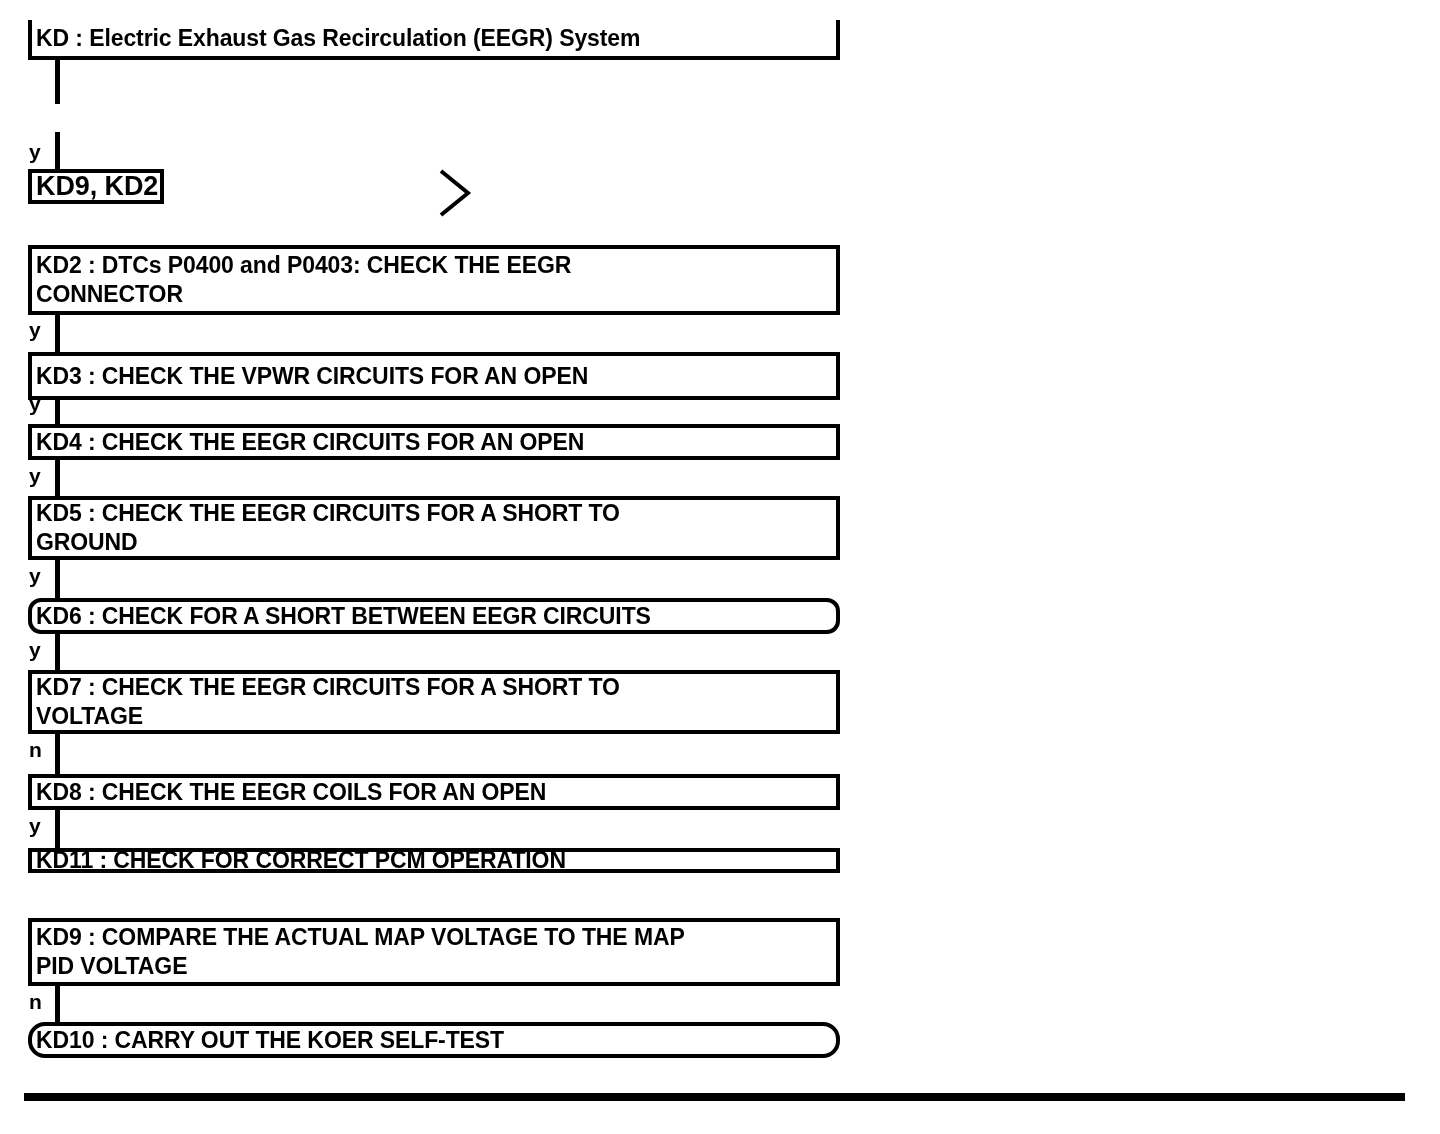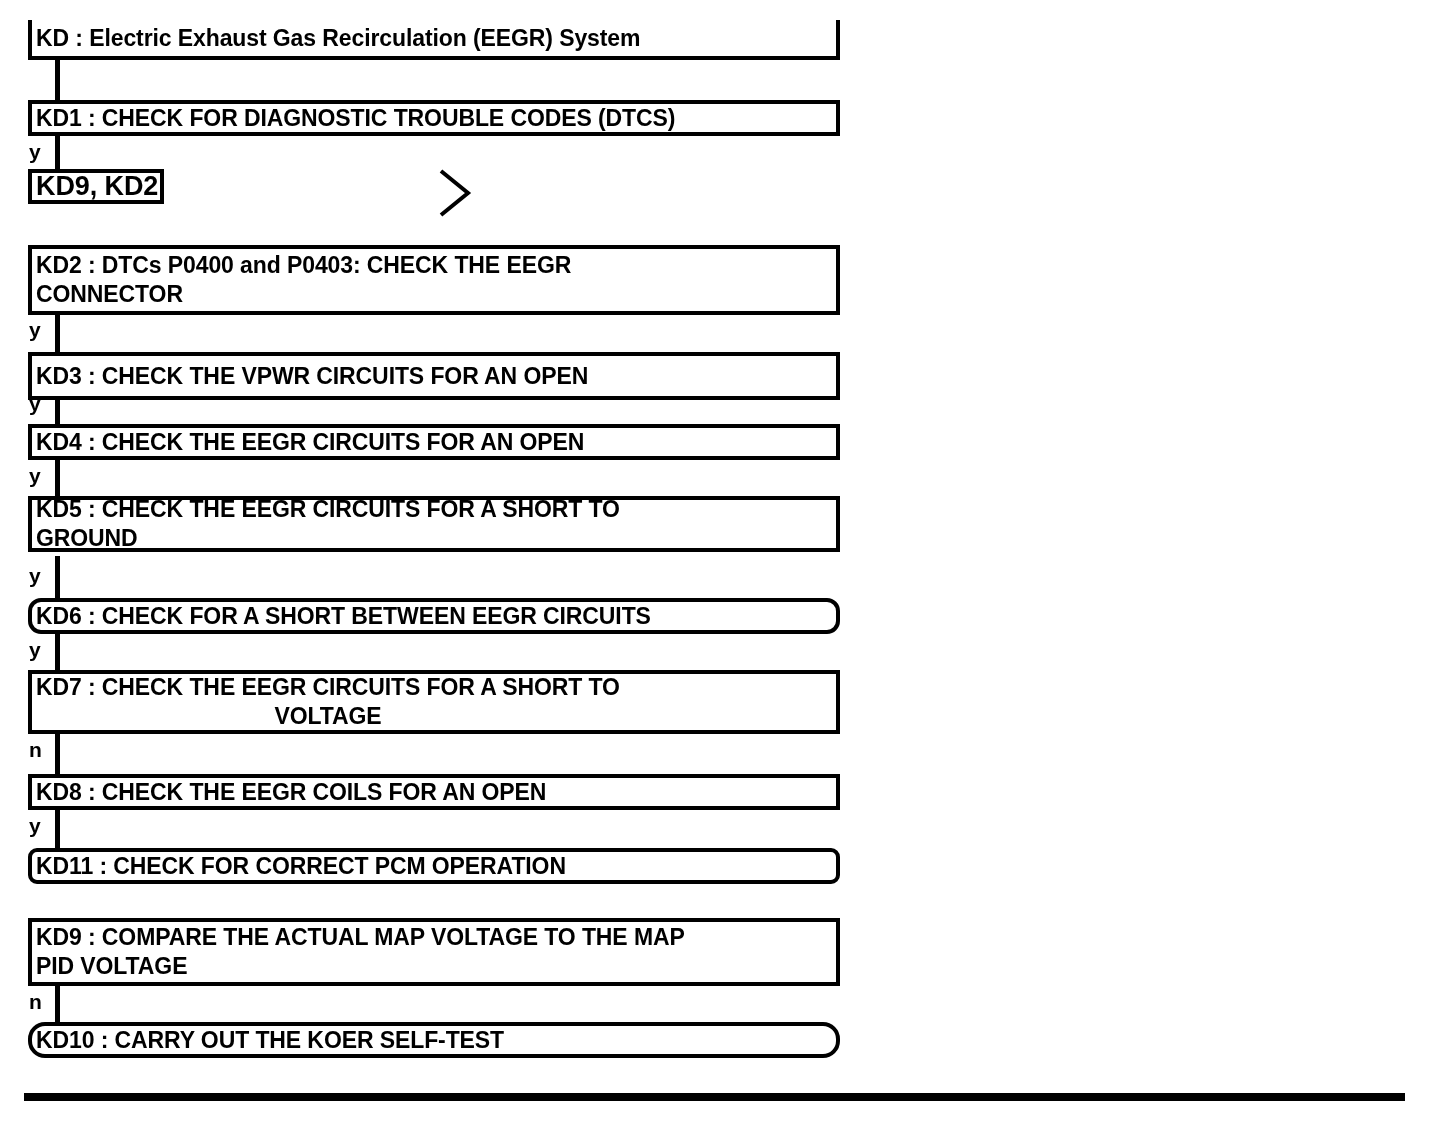--- a/index.html
+++ b/index.html
@@ -116,60 +116,57 @@
   <div class="branch-label" style="top:565px;">y</div>
   <div class="branch-label" style="top:639px;">y</div>
   <div class="branch-label" style="top:739px;">n</div>
   <div class="branch-label" style="top:815px;">y</div>
   <div class="branch-label" style="top:991px;">n</div>
 
   <div class="node clipped-top" style="top:20px; height:40px;">
     <span class="label">KD : Electric Exhaust Gas Recirculation (EEGR) System</span>
   </div>
 
-  <div class="node" style="top:100px; height:36px;">
-    <span class="label">KD1 : CHECK FOR DIAGNOSTIC TROUBLE CODES (DTCS)</span>
-  </div>
 
   <div class="node small" style="top:169px; height:35px;">
     <span class="label">KD9, KD2</span>
   </div>
 
   <div class="node" style="top:245px; height:70px;">
     <span class="label">KD2 : DTCs P0400 and P0403: CHECK THE EEGR
 CONNECTOR</span>
   </div>
 
   <div class="node" style="top:352px; height:48px;">
     <span class="label">KD3 : CHECK THE VPWR CIRCUITS FOR AN OPEN</span>
   </div>
 
   <div class="node" style="top:424px; height:36px;">
     <span class="label">KD4 : CHECK THE EEGR CIRCUITS FOR AN OPEN</span>
   </div>
 
-  <div class="node" style="top:496px; height:56px;">
+  <div class="node" style="top:496px; height:64px;">
     <span class="label">KD5 : CHECK THE EEGR CIRCUITS FOR A SHORT TO
 GROUND</span>
   </div>
 
   <div class="node" style="top:598px; height:36px;border-radius:13px;">
     <span class="label">KD6 : CHECK FOR A SHORT BETWEEN EEGR CIRCUITS</span>
   </div>
 
-  <div class="node" style="top:670px; height:64px;text-align:center;">
+  <div class="node" style="top:670px; height:64px;">
     <span class="label">KD7 : CHECK THE EEGR CIRCUITS FOR A SHORT TO
 VOLTAGE</span>
   </div>
 
   <div class="node" style="top:774px; height:36px;">
     <span class="label">KD8 : CHECK THE EEGR COILS FOR AN OPEN</span>
   </div>
 
-  <div class="node" style="top:848px; height:36px;border-radius:9px;">
+  <div class="node" style="top:848px; height:25px;">
     <span class="label">KD11 : CHECK FOR CORRECT PCM OPERATION</span>
   </div>
 
   <div class="node" style="top:918px; height:68px;">
     <span class="label">KD9 : COMPARE THE ACTUAL MAP VOLTAGE TO THE MAP
 PID VOLTAGE</span>
   </div>
 
   <div class="node" style="top:1022px; height:36px;border-radius:17px;">
     <span class="label">KD10 : CARRY OUT THE KOER SELF-TEST</span>

